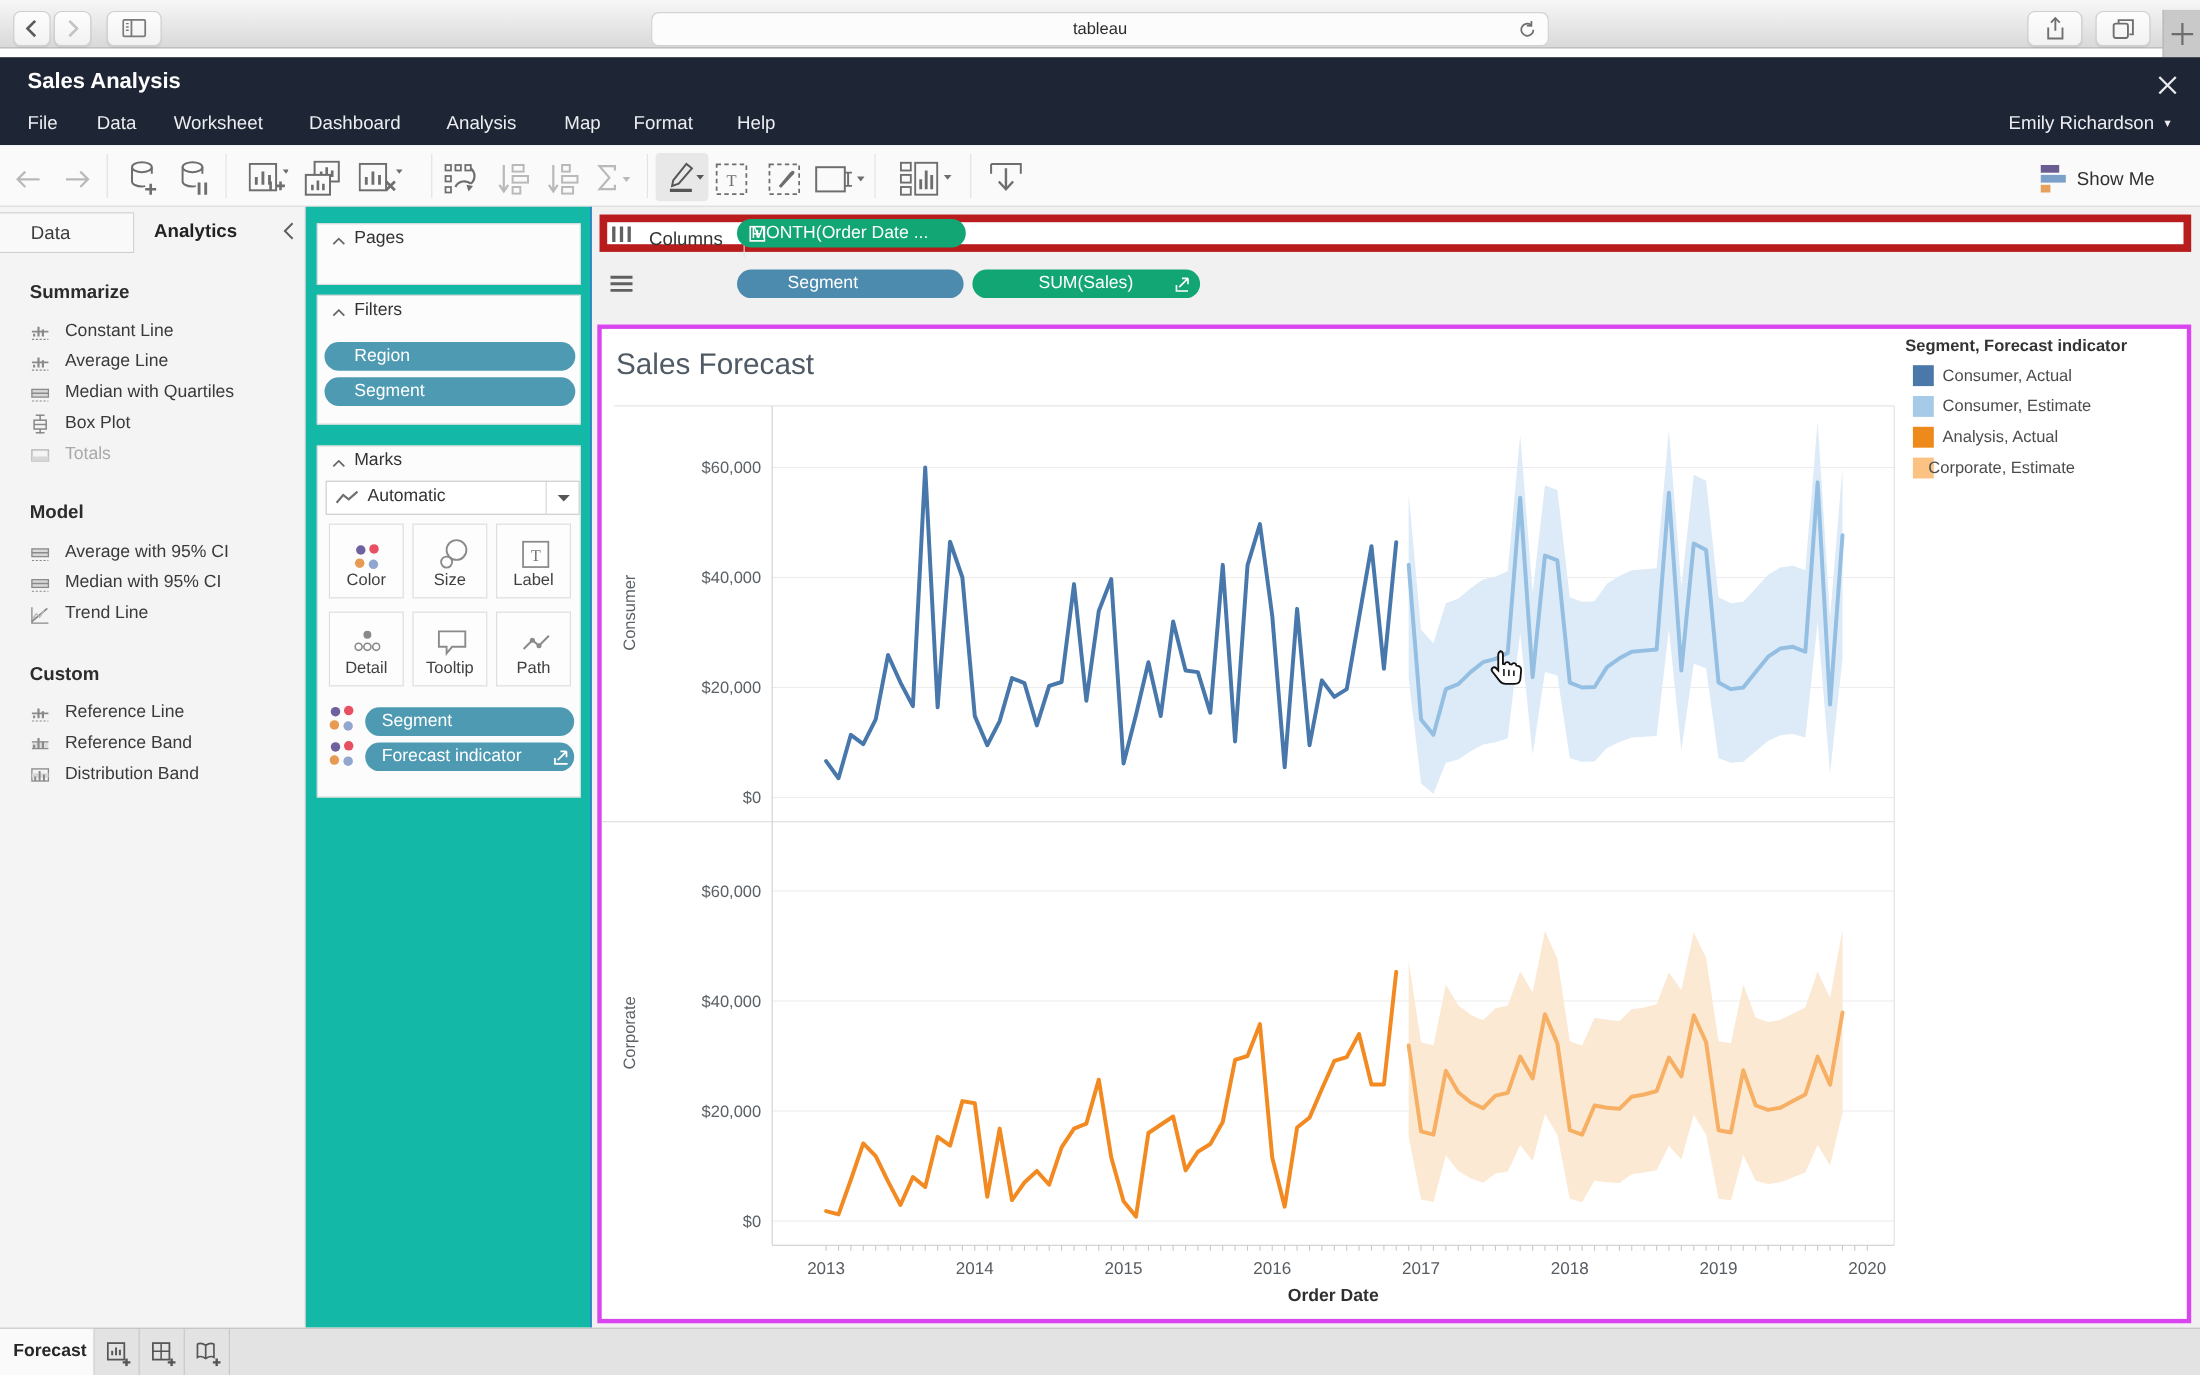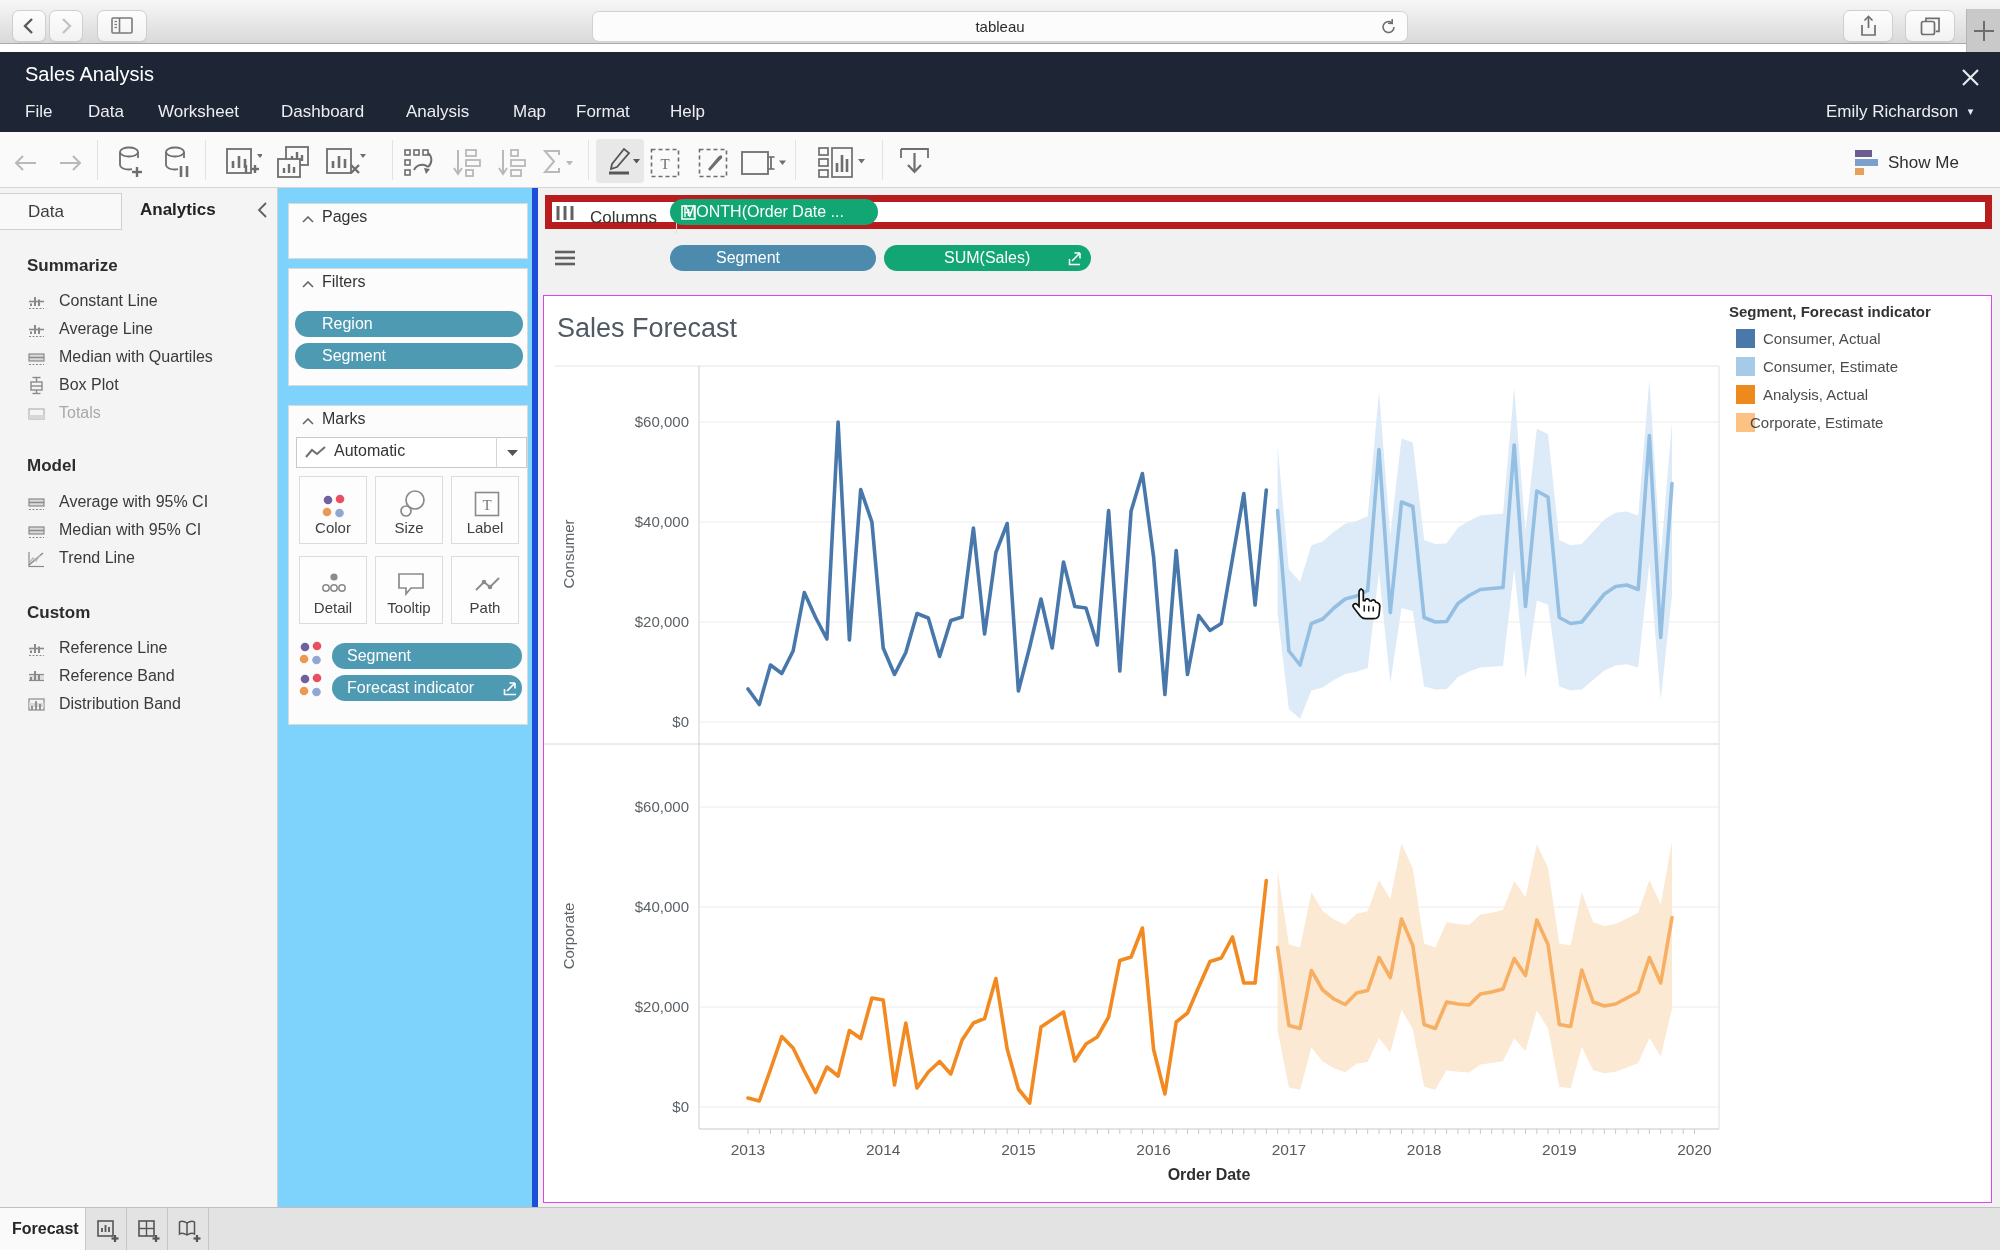--- a/index.html
+++ b/index.html
@@ -4,46 +4,46 @@
 *{margin:0;padding:0;box-sizing:border-box}
 html,body{width:2000px;height:1250px;overflow:hidden;font-family:"Liberation Sans",sans-serif;background:#fff}
 .abs{position:absolute}
 
 #bbar{position:absolute;left:0;top:0;width:2000px;height:44px;background:linear-gradient(#f7f7f7,#d9d9d9);border-bottom:1px solid #a9a9a9}
 .bbtn{position:absolute;background:linear-gradient(#fdfdfd,#f2f2f2);border:1px solid #cfcfcf;border-radius:7px;box-shadow:0 1px 1px rgba(0,0,0,.06)}
 #urlfield{position:absolute;left:592px;top:11px;width:816px;height:31px;background:#fcfcfc;border:1px solid #d2d2d2;border-radius:7px;text-align:center;font-size:15px;color:#2b2b2b;line-height:29px}
 #newtab{position:absolute;right:0;top:9px;width:34px;height:43px;background:#c9c9c9;border-left:1px solid #b4b4b4}
 
 #navy{position:absolute;left:0;top:52px;width:2000px;height:80px;background:#1e2534}
-#navy .title{position:absolute;left:25px;top:11px;font-size:20px;font-weight:normal;color:#fff}
+#navy .title{position:absolute;left:25px;top:11px;font-size:20px;font-weight:bold;color:#fff}
 #navy .menu{position:absolute;top:50px;font-size:17px;color:#eceef2}
 
 #tbar{position:absolute;left:0;top:132px;width:2000px;height:56px;background:#fafafa;border-bottom:1px solid #d5d5d5}
 .tsep{position:absolute;top:8px;width:1px;height:40px;background:#e2e2e2}
 
 #lpanel{position:absolute;left:0;top:188px;width:278px;height:1019px;background:#f4f4f4;border-right:1px solid #d0d0d0}
 #datatab{position:absolute;left:-1px;top:5px;width:123px;height:37px;background:#f9f9f9;border:1px solid #d0d0d0;font-size:17px;color:#3c3c3c;padding-left:28px;line-height:35px}
 #antab{position:absolute;left:140px;top:12px;font-size:17px;font-weight:bold;color:#222}
 .sechead{position:absolute;left:27px;font-size:17px;font-weight:bold;color:#2c2c2c}
 .aitem{position:absolute;left:59px;font-size:16px;color:#3a3a3a;white-space:nowrap}
 .aicon{position:absolute;left:27px;width:19px;height:19px}
 
-#cpanel{position:absolute;left:278px;top:188px;width:260px;height:1019px;background:#7dd3fc;border-right:6px solid #1d4ed8}
+#cpanel{position:absolute;left:278px;top:188px;width:260px;height:1019px;background:#14b8a6;border-right:1px solid #1d4ed8}
 .card{position:absolute;left:10px;width:240px;background:#fcfcfc;border:1px solid #d9d9d9}
 .pill{position:absolute;border-radius:13px;color:#fff;font-size:16px;line-height:26px;height:26px}
 .bluepill{background:#4d9ab2}
 .markbtn{position:absolute;width:68px;height:68px;background:#fdfdfd;border:1px solid #dcdcdc;text-align:center}
 .markbtn .lbl{position:absolute;width:100%;bottom:7px;font-size:15px;color:#404040}
 
 #wsarea{position:absolute;left:538px;top:188px;width:1462px;height:1019px;background:#f1f1f1}
 .shelf{position:absolute;left:7px;width:1447px;height:34px;background:#fff;border:7px solid #b91c1c}
 .shelflbl{position:absolute;left:38px;top:6px;font-size:17px;color:#333}
 .shelfdiv{position:absolute;left:124px;top:0;width:1px;height:32px;background:#e0e0e0}
 .gpill{position:absolute;border-radius:13px;background:#13a675;color:#fff;font-size:16px;height:26px;line-height:26px}
-#chartcard{position:absolute;left:5px;top:107px;width:1449px;height:908px;background:#fff;border:1px solid #d946ef}
+#chartcard{position:absolute;left:5px;top:107px;width:1449px;height:908px;background:#fff;border:4px solid #d946ef}
 #ctitle{position:absolute;left:13px;top:17px;font-size:27px;color:#4f5a64}
 
 .leghead{position:absolute;font-size:15px;font-weight:bold;color:#333;white-space:nowrap}
 .legsw{position:absolute;width:19px;height:19px}
 .legtx{position:absolute;font-size:15px;color:#4c4c4c;white-space:nowrap}
 
 #tip{position:absolute;left:834px;top:325px;width:245px;height:119px;background:#fff;border:1px solid #d2d2d2;box-shadow:2px 3px 6px rgba(0,0,0,.18)}
 #tip .t1{position:absolute;left:19px;top:21px;font-size:21px;font-weight:bold;color:#d8822e}
 #tip .t2{position:absolute;left:19px;top:52px;font-size:17px;color:#4e4e4e}
 #tip .t3{position:absolute;left:19px;top:76px;font-size:17px;color:#4e4e4e}

